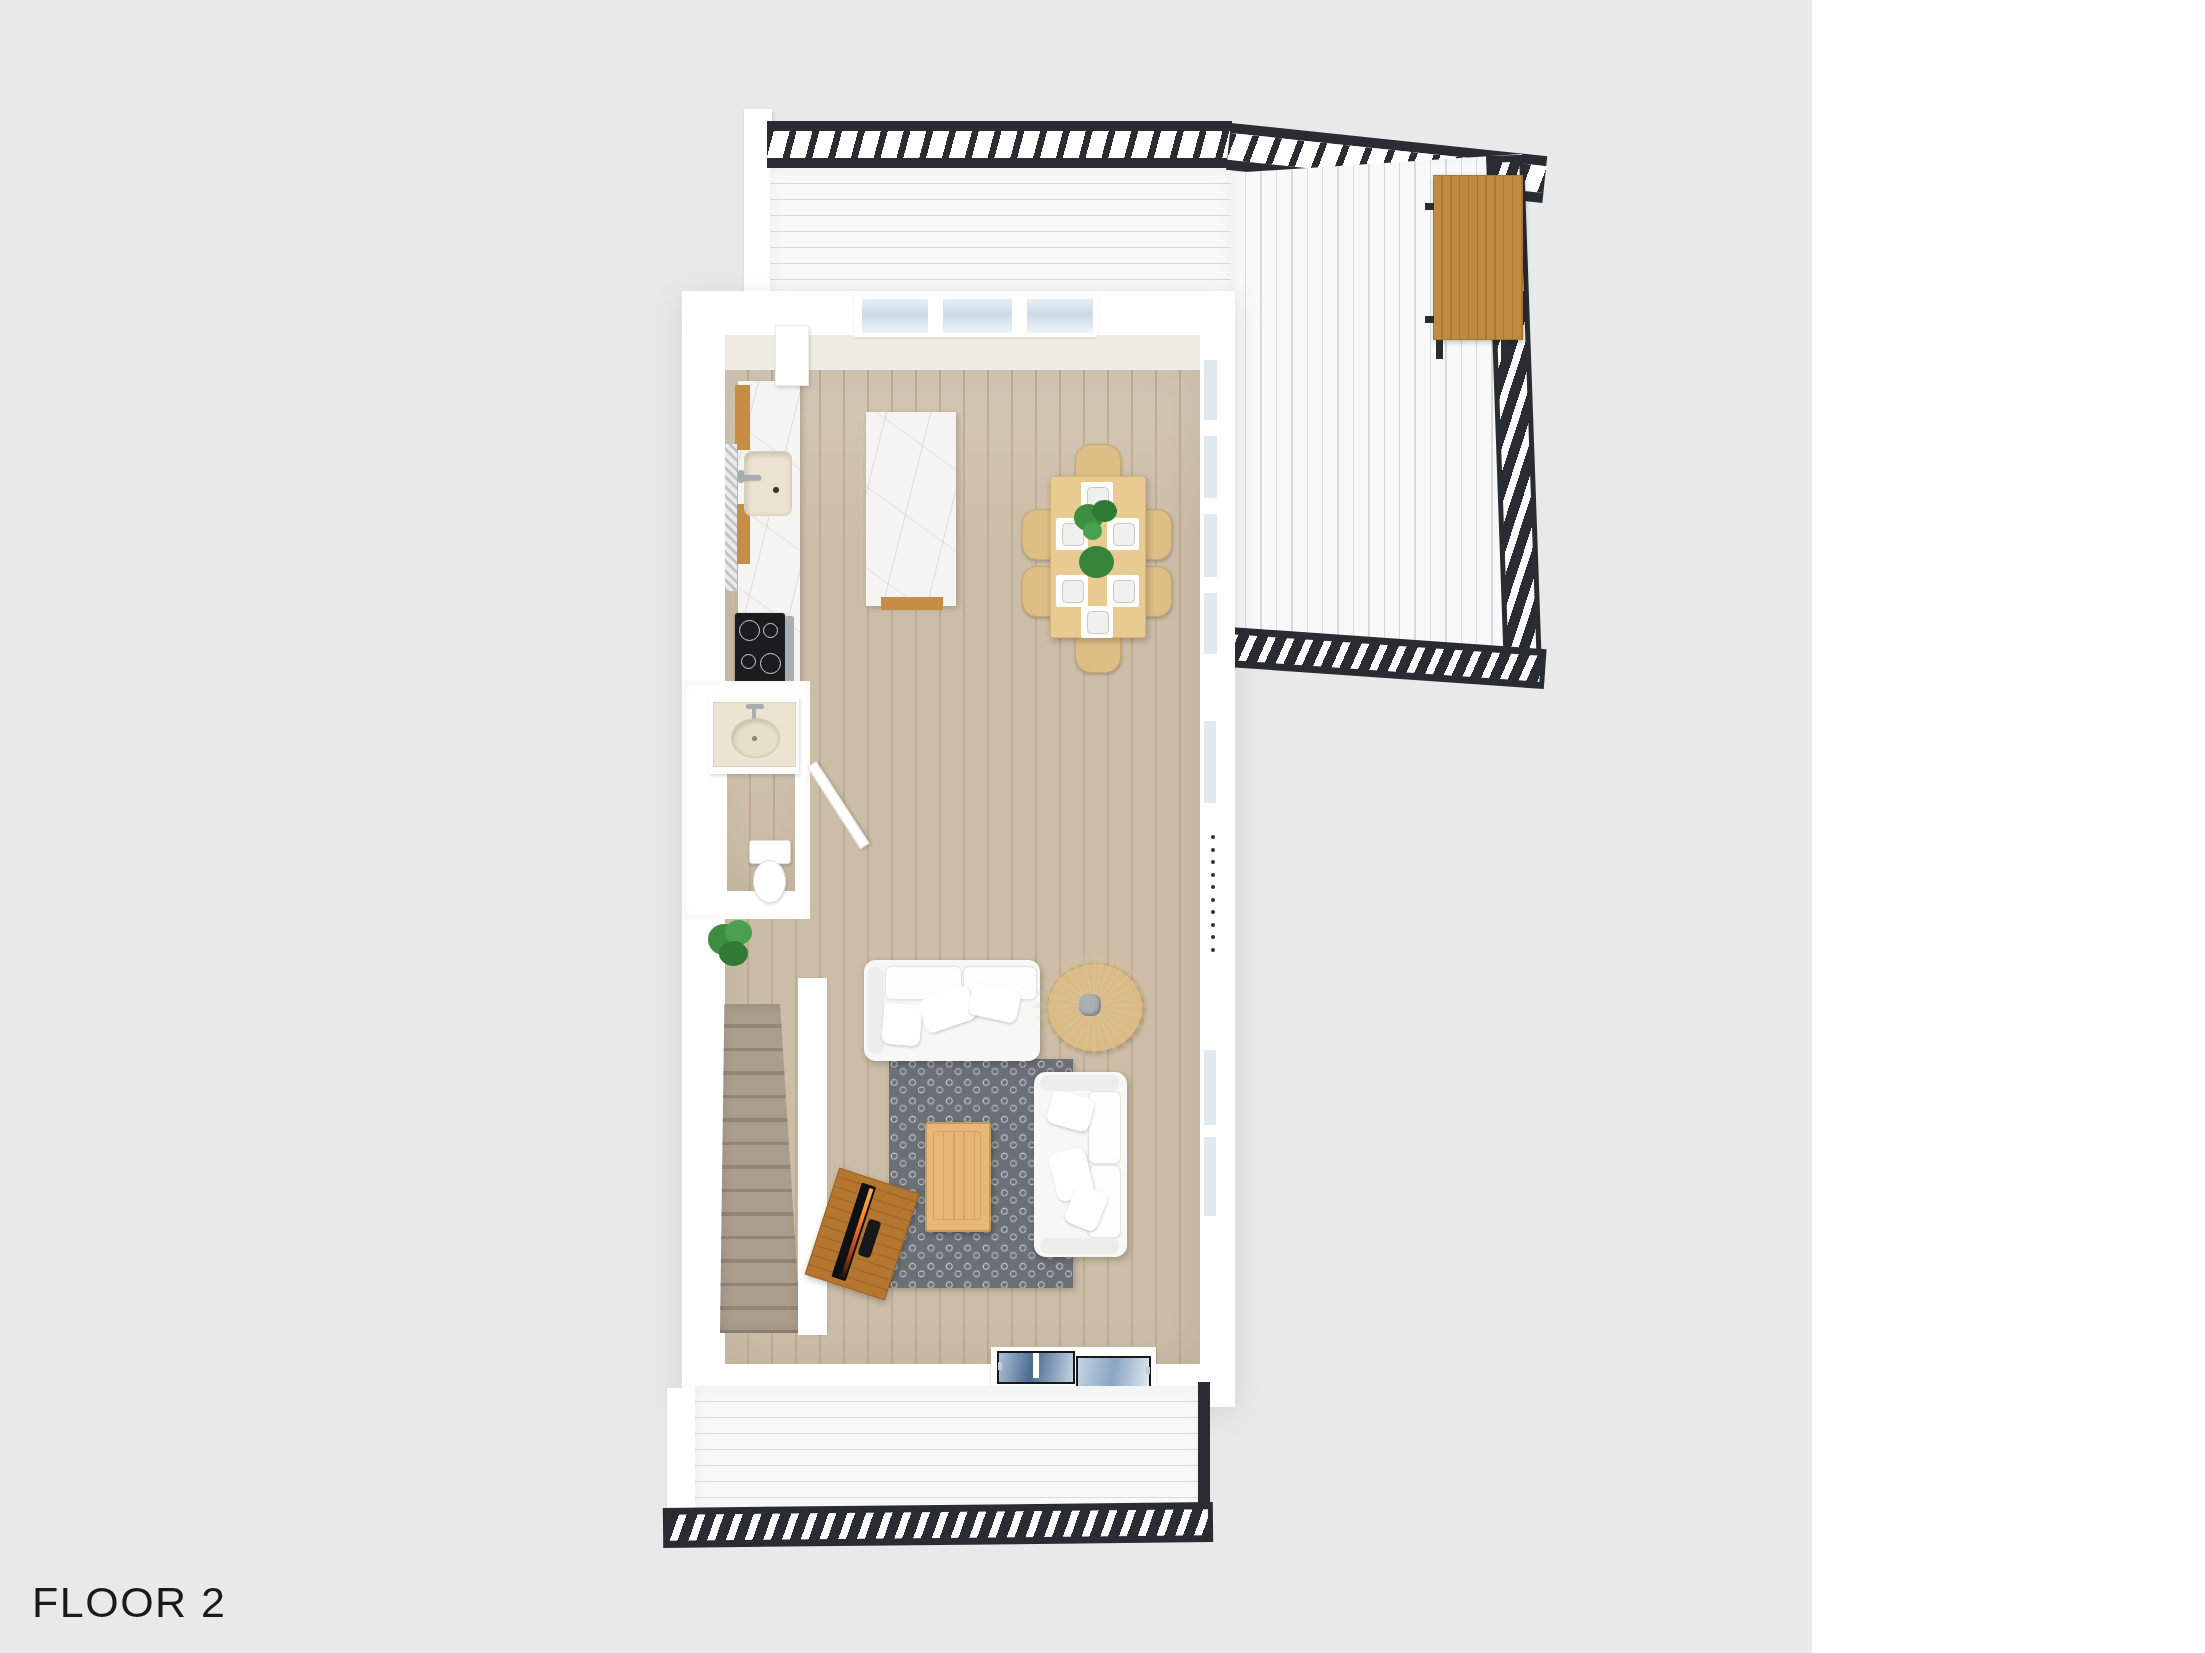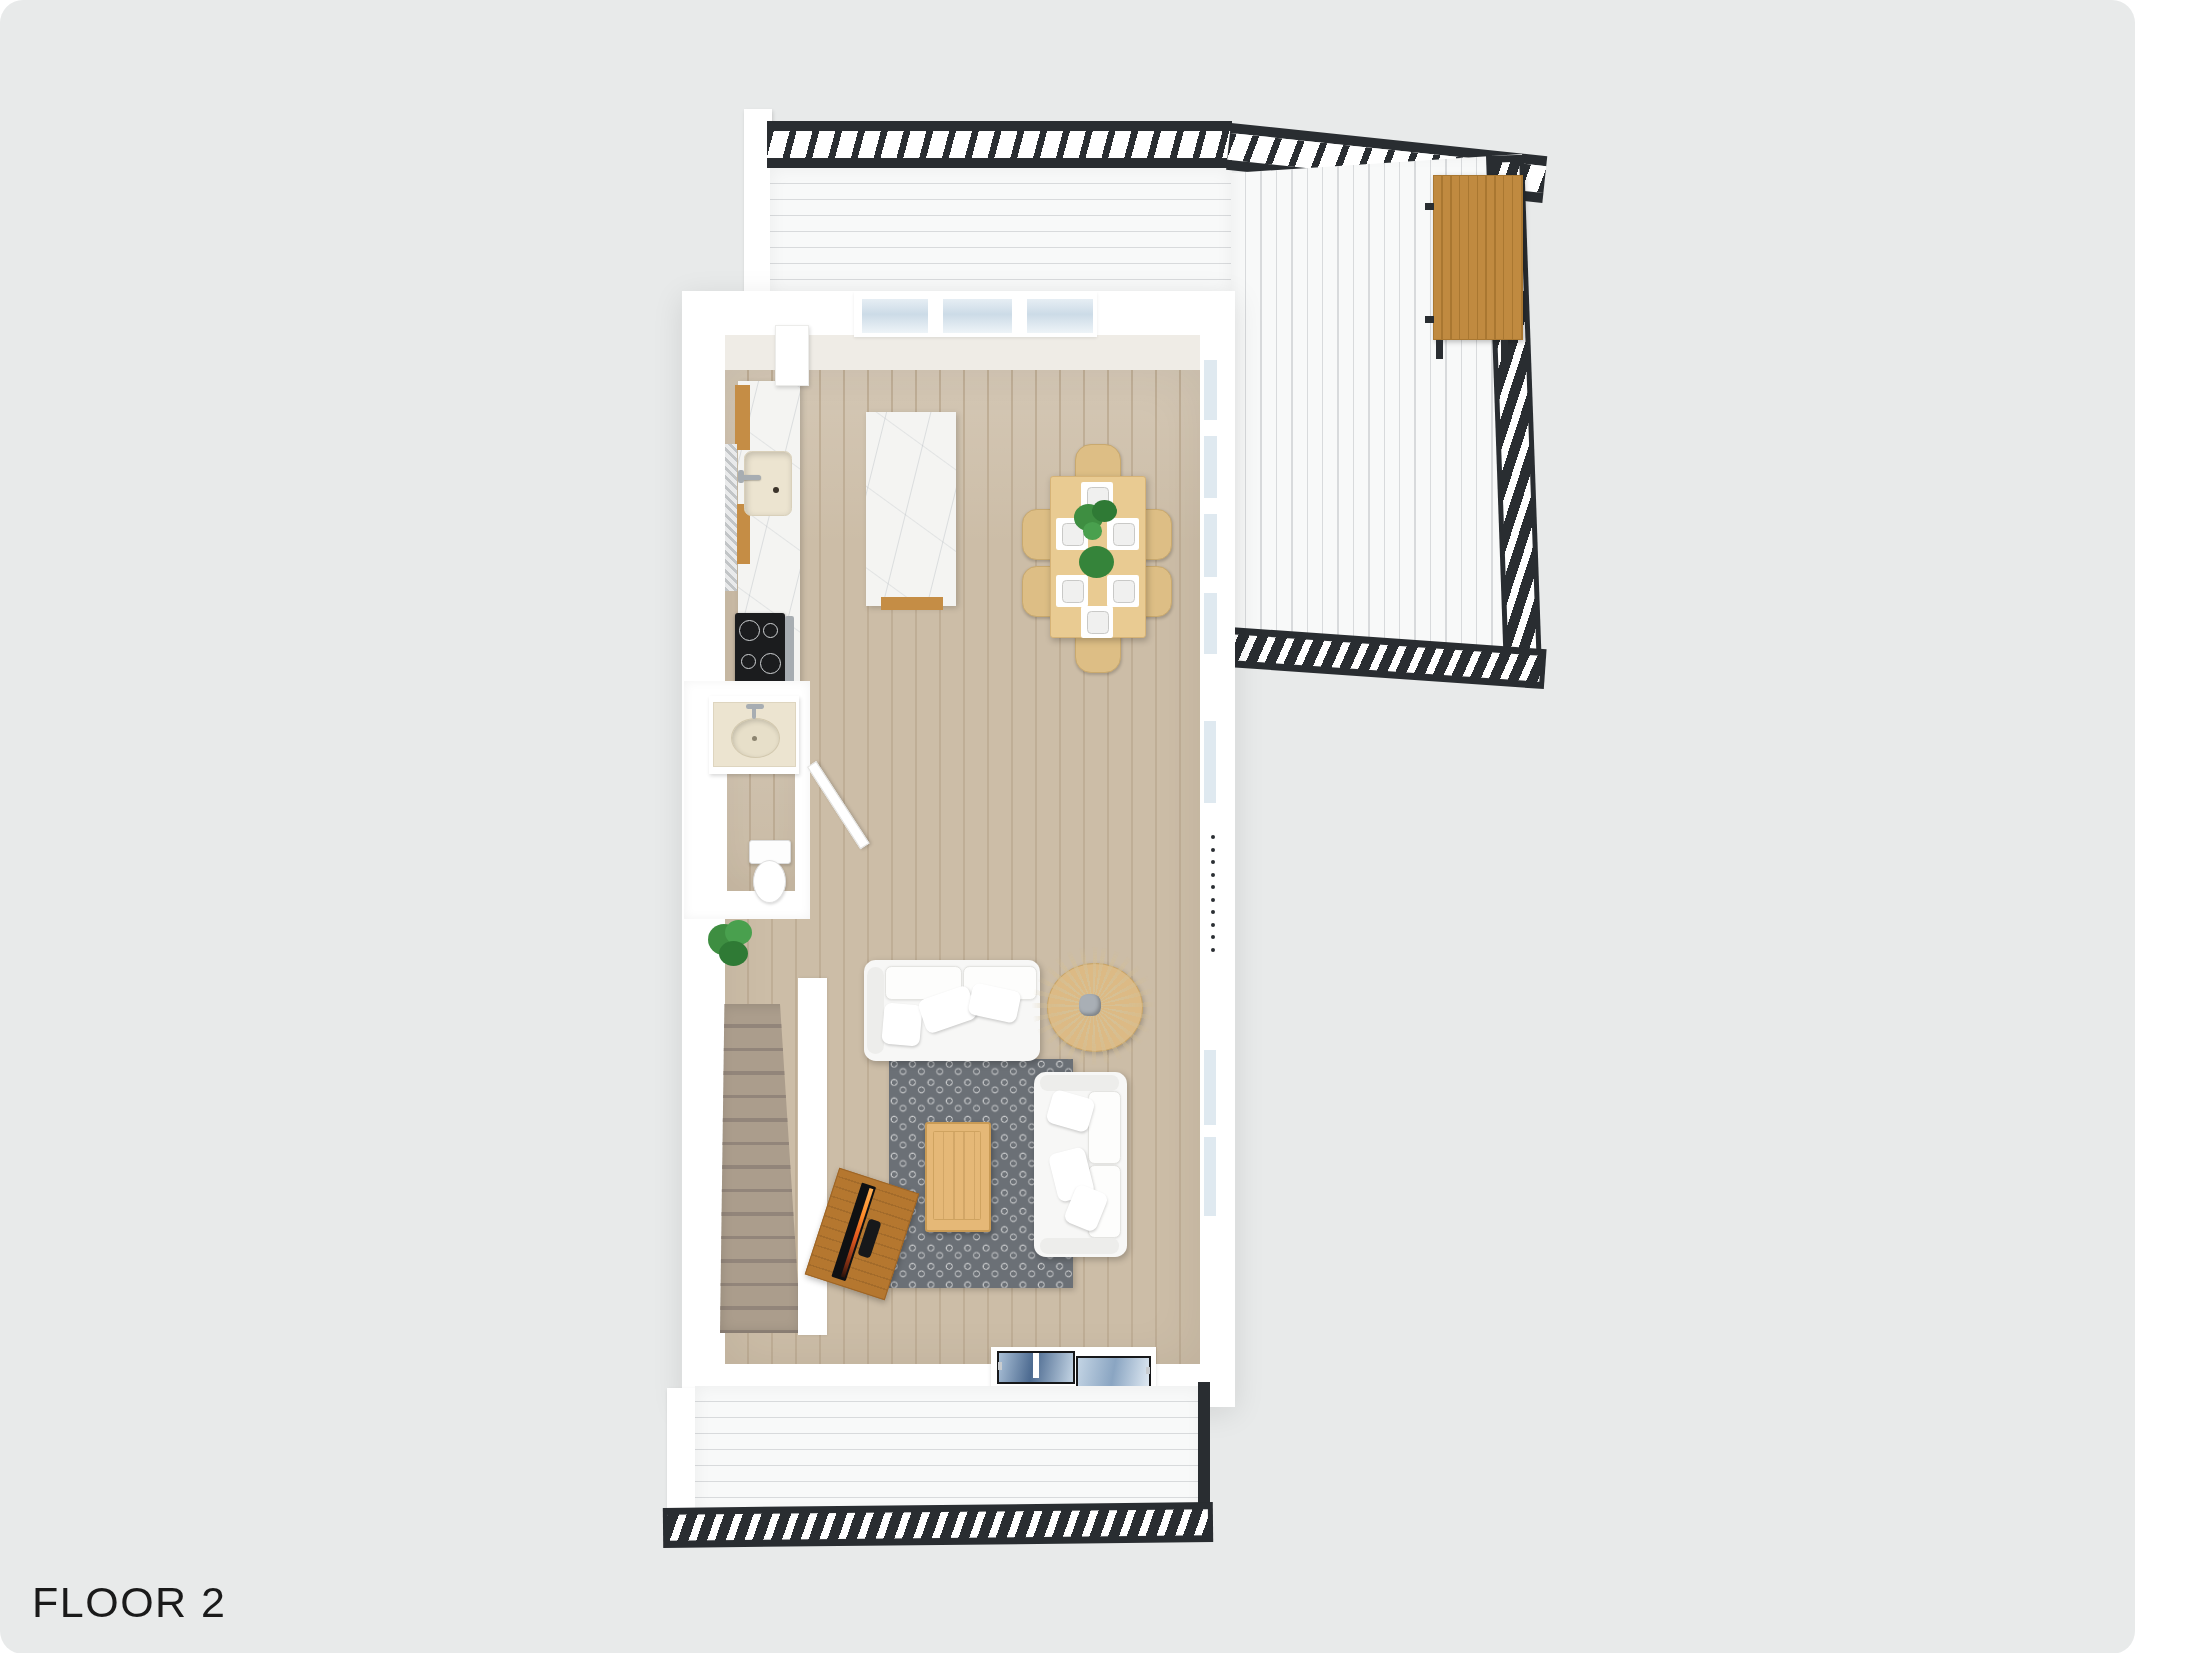--- a/index.html
+++ b/index.html
@@ -7,21 +7,21 @@
     --deck-board:#f8f9f9; --deck-line:#d8dadc; --wood-floor:#ccbda7; --wood-floor-line:#bfae96;
     --marble:#f4f4f2; --marble-vein:#c9ccd1; --cabinet-wood:#c58d45; --bench-wood:#c08a40;
     --bench-wood-dark:#a97731; --dining-wood:#e9cb92; --chair-wood:#ddbe85; --rug:#6b7076;
     --rug-pattern:#d9dadb; --coffee-wood:#e5b877; --tv-wood:#b5772f; --carpet:#ab9d8c;
     --carpet-riser:#92857a; --sofa:#f7f7f6; --sofa-shade:#ededeb; --green:#3e8e41; --green-dark:#2f7a35;
     --pampas:#d5c095; --cream:#ece4d0; --stove:#1b1c1e; --steel:#a7adb2; --glass:#dfe9f0;
     --glass-blue:#4c6a90; --text:#1a1a1a;
   }
   html,body{margin:0;padding:0;}
   body{font-family:"Liberation Sans", sans-serif;}
-  .stage{position:relative;width:2135px;height:1654px;background:var(--background);overflow:hidden;border-radius:23px;}
+  .stage{position:relative;width:1812px;height:1654px;background:var(--background);overflow:hidden;}
   .abs{position:absolute;}
   
   .boards-h{background:var(--deck-board);background-image:repeating-linear-gradient(180deg,transparent 0 14.7px,var(--deck-line) 14.7px 16px);box-shadow:inset 0 0 17.6px rgba(0,0,0,.05);}
   .boards-v{background:var(--deck-board);background-image:repeating-linear-gradient(90deg,transparent 0 14px,var(--deck-line) 14px 15.4px);box-shadow:inset 0 0 17.6px rgba(0,0,0,.05);}
   
   .rail{display:flex;flex-direction:column;}
   .rail .bar{height:9.6px;background:var(--railing);}
   .rail .balusters{flex:1;background:#fff;background-image:repeating-linear-gradient(105deg,var(--railing) 0 6.6px,transparent 6.6px 22px);}
   .rail-dark{background:var(--railing);}
   .rail-dark .slits{position:absolute;inset:6.6px 5.1px;background:repeating-linear-gradient(110deg,transparent 0 10.3px,#fff 10.3px 17.6px);}

